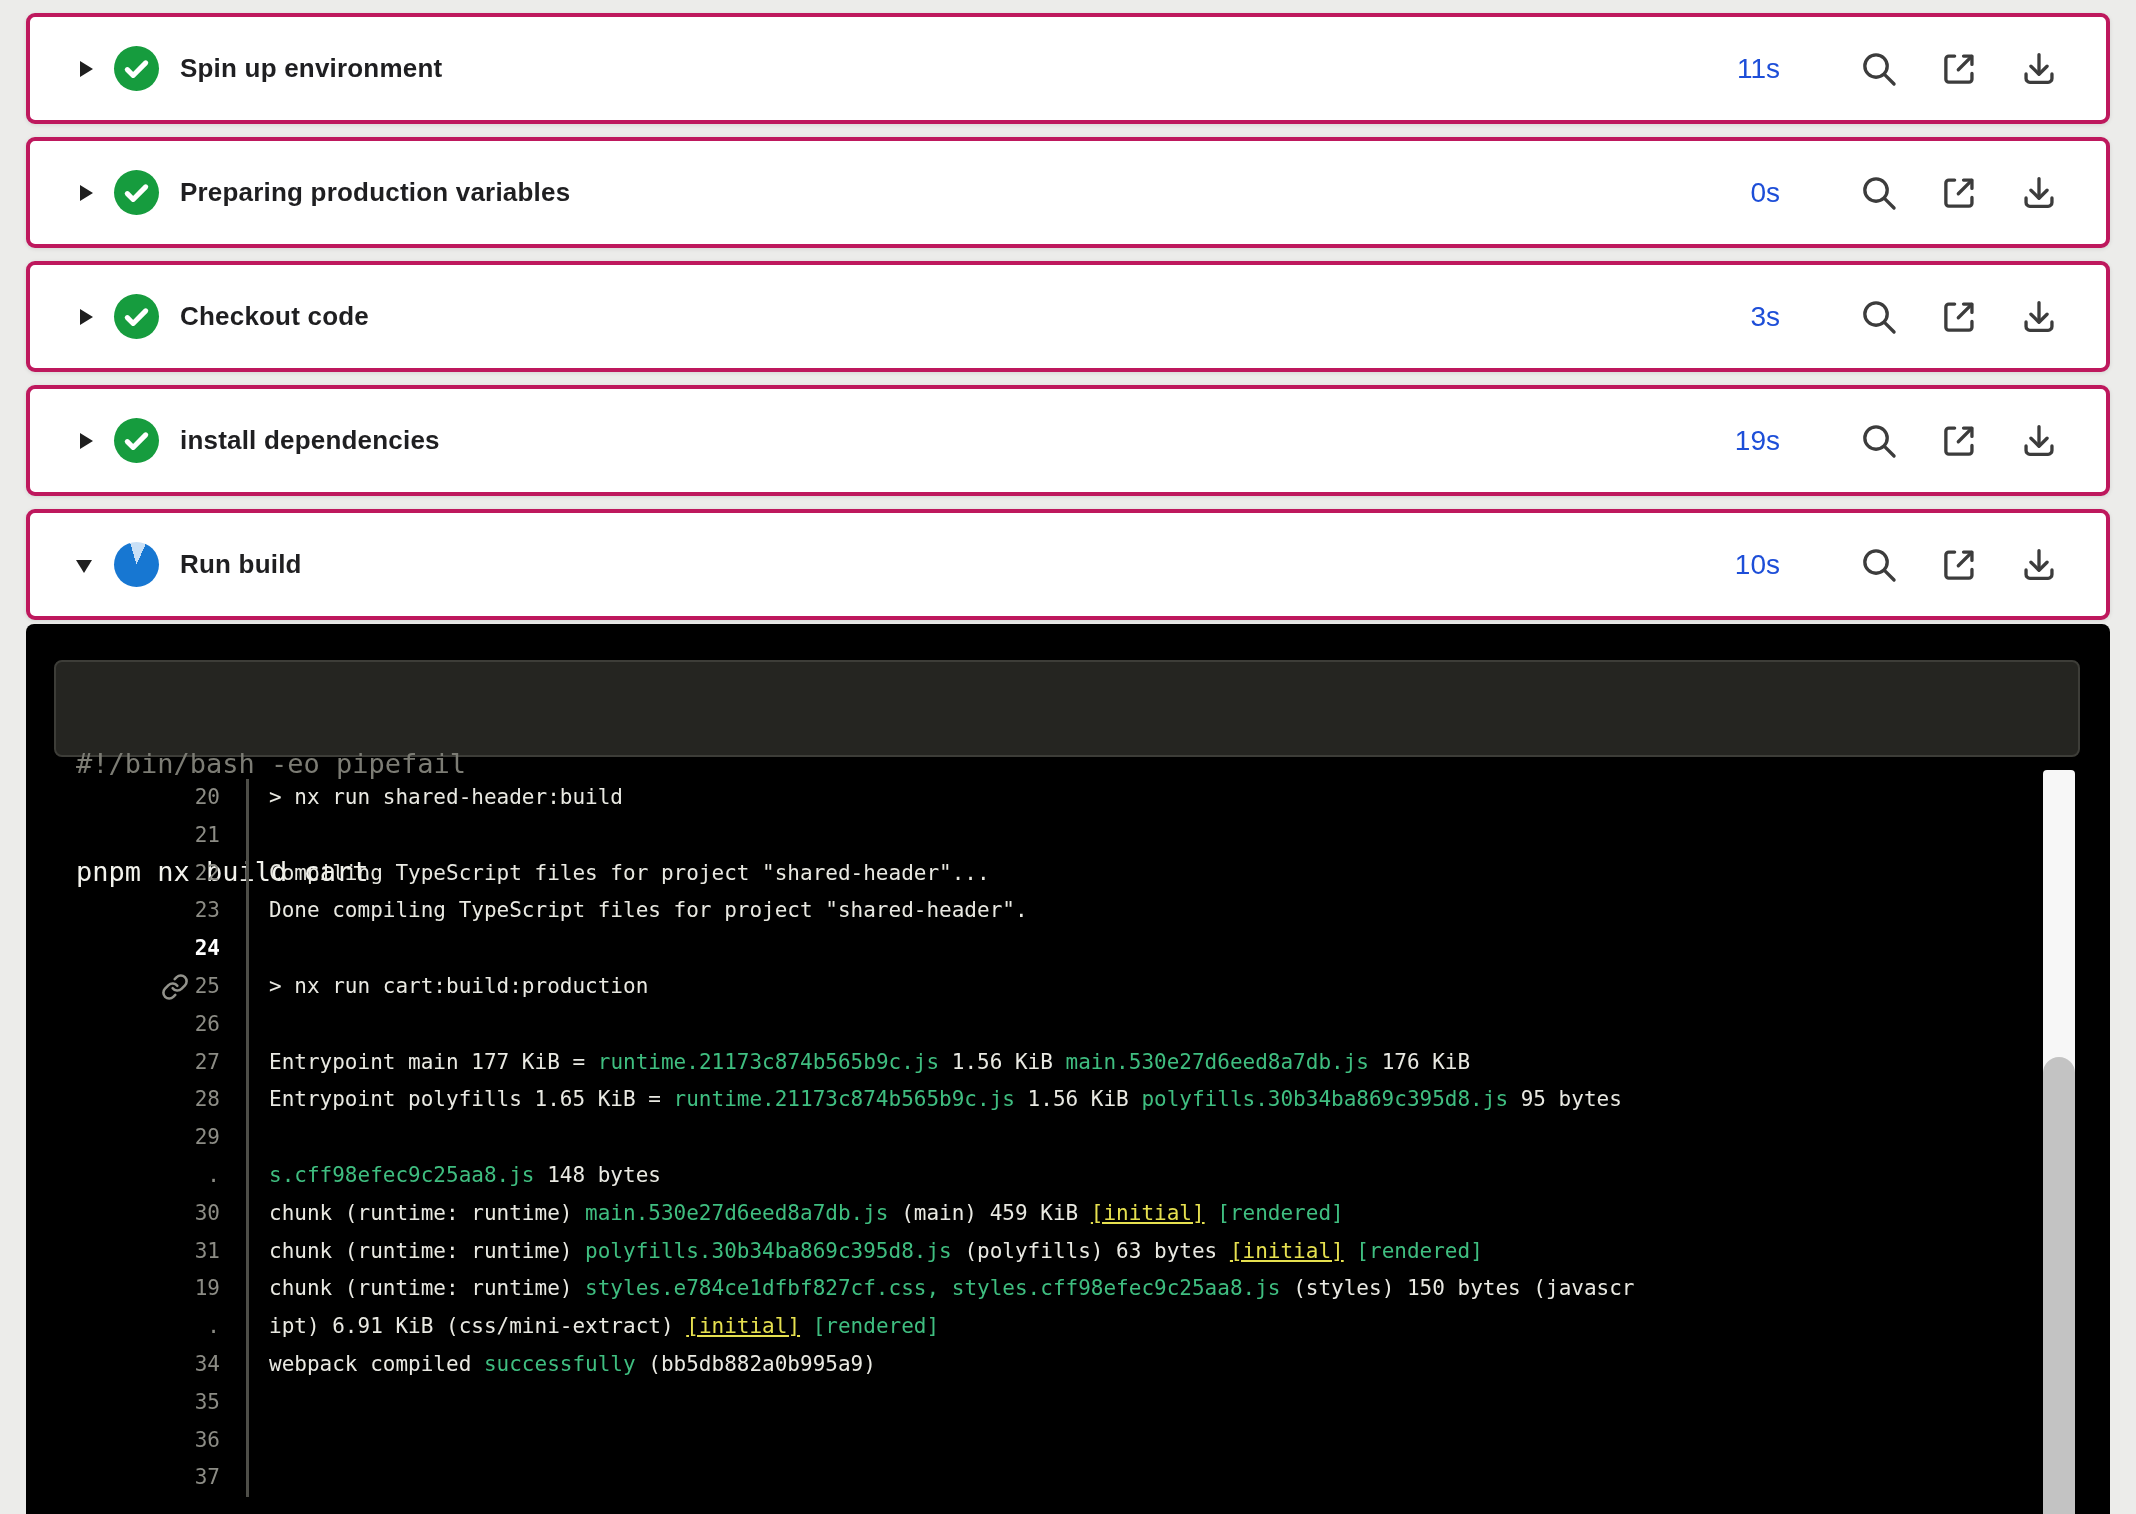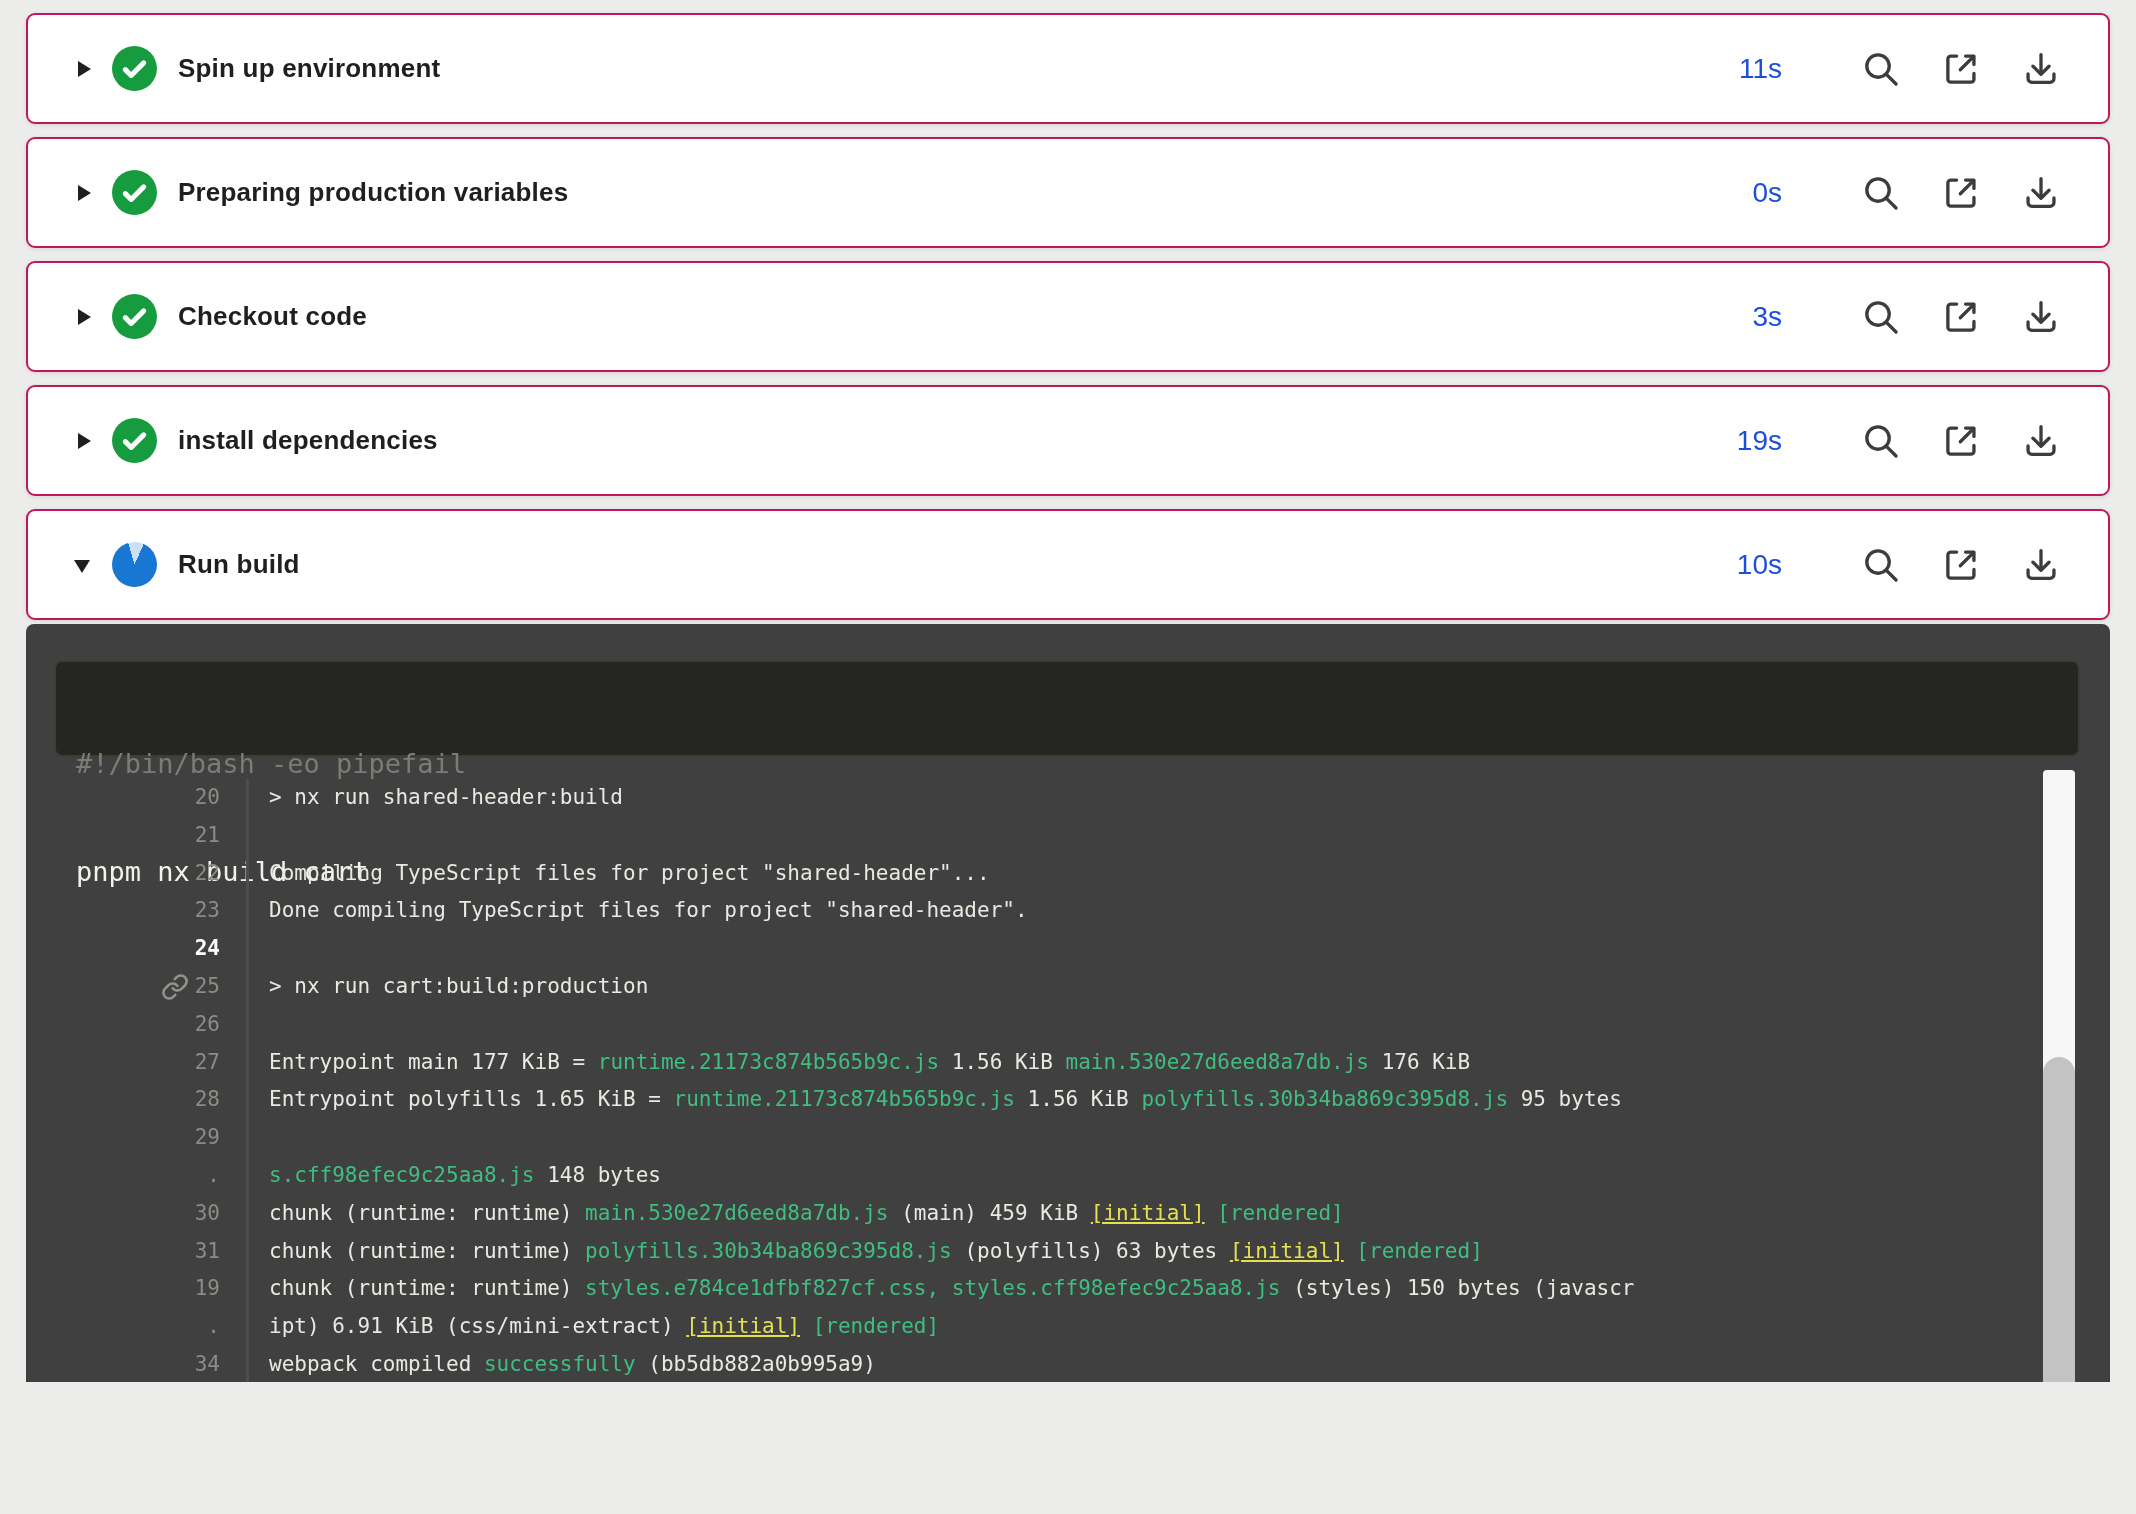--- a/index.html
+++ b/index.html
@@ -9,21 +9,21 @@
     background:#ececea;
     font-family:"Liberation Sans", sans-serif;
   }
   .wrap { padding:13px 26px 0 26px; }
 
   
   .step-card {
     display:flex; align-items:center;
     height:111px; margin-bottom:13px;
     background:#ffffff;
-    border:2px solid #be185d; border-radius:9px;
+    border:4px solid #be185d; border-radius:9px;
     box-shadow:0 1px 4px rgba(0,0,0,.10);
     padding:0 44px 0 46px;
   }
   .step-card.expanded { margin-bottom:4px; }
   .caret { width:22px; height:26px; display:inline-block; position:relative; margin-right:16px; cursor:pointer; }
   .caret.right::before {
     content:""; position:absolute; top:5px; left:4px;
     border-left:13px solid #1f1f1f; border-top:8px solid transparent; border-bottom:8px solid transparent;
   }
   .caret.down::before {
@@ -39,22 +39,22 @@
   .spacer { flex:1; }
   .duration { font-size:28px; color:#1d4ed8; margin-right:42px; }
   .icon-btn {
     width:46px; height:46px; margin-left:34px;
     background:none; border:none; padding:2px; cursor:pointer;
   }
   .icon-btn svg { width:42px; height:42px; display:block; stroke:#3c3c3c; fill:none; stroke-width:1.9; stroke-linecap:round; stroke-linejoin:round; }
 
   
   .terminal {
-    position:relative; height:758px; overflow:hidden;
-    background:#404040; border-radius:8px 8px 0 0;
+    position:relative; height:890px; overflow:hidden;
+    background:#000000; border-radius:8px 8px 0 0;
     font-family:"DejaVu Sans Mono", monospace;
   }
   .cmd-box {
     margin:36px 30px 0 28px; height:97px;
     background:#252521; border:2px solid #3d3d38; border-radius:8px;
     padding:12px 20px;
     font-size:27px; line-height:36px; white-space:pre;
   }
   .cmd-line { color:#f2f2ec; }
   .cmd-line.shebang { color:#7c7c74; }

